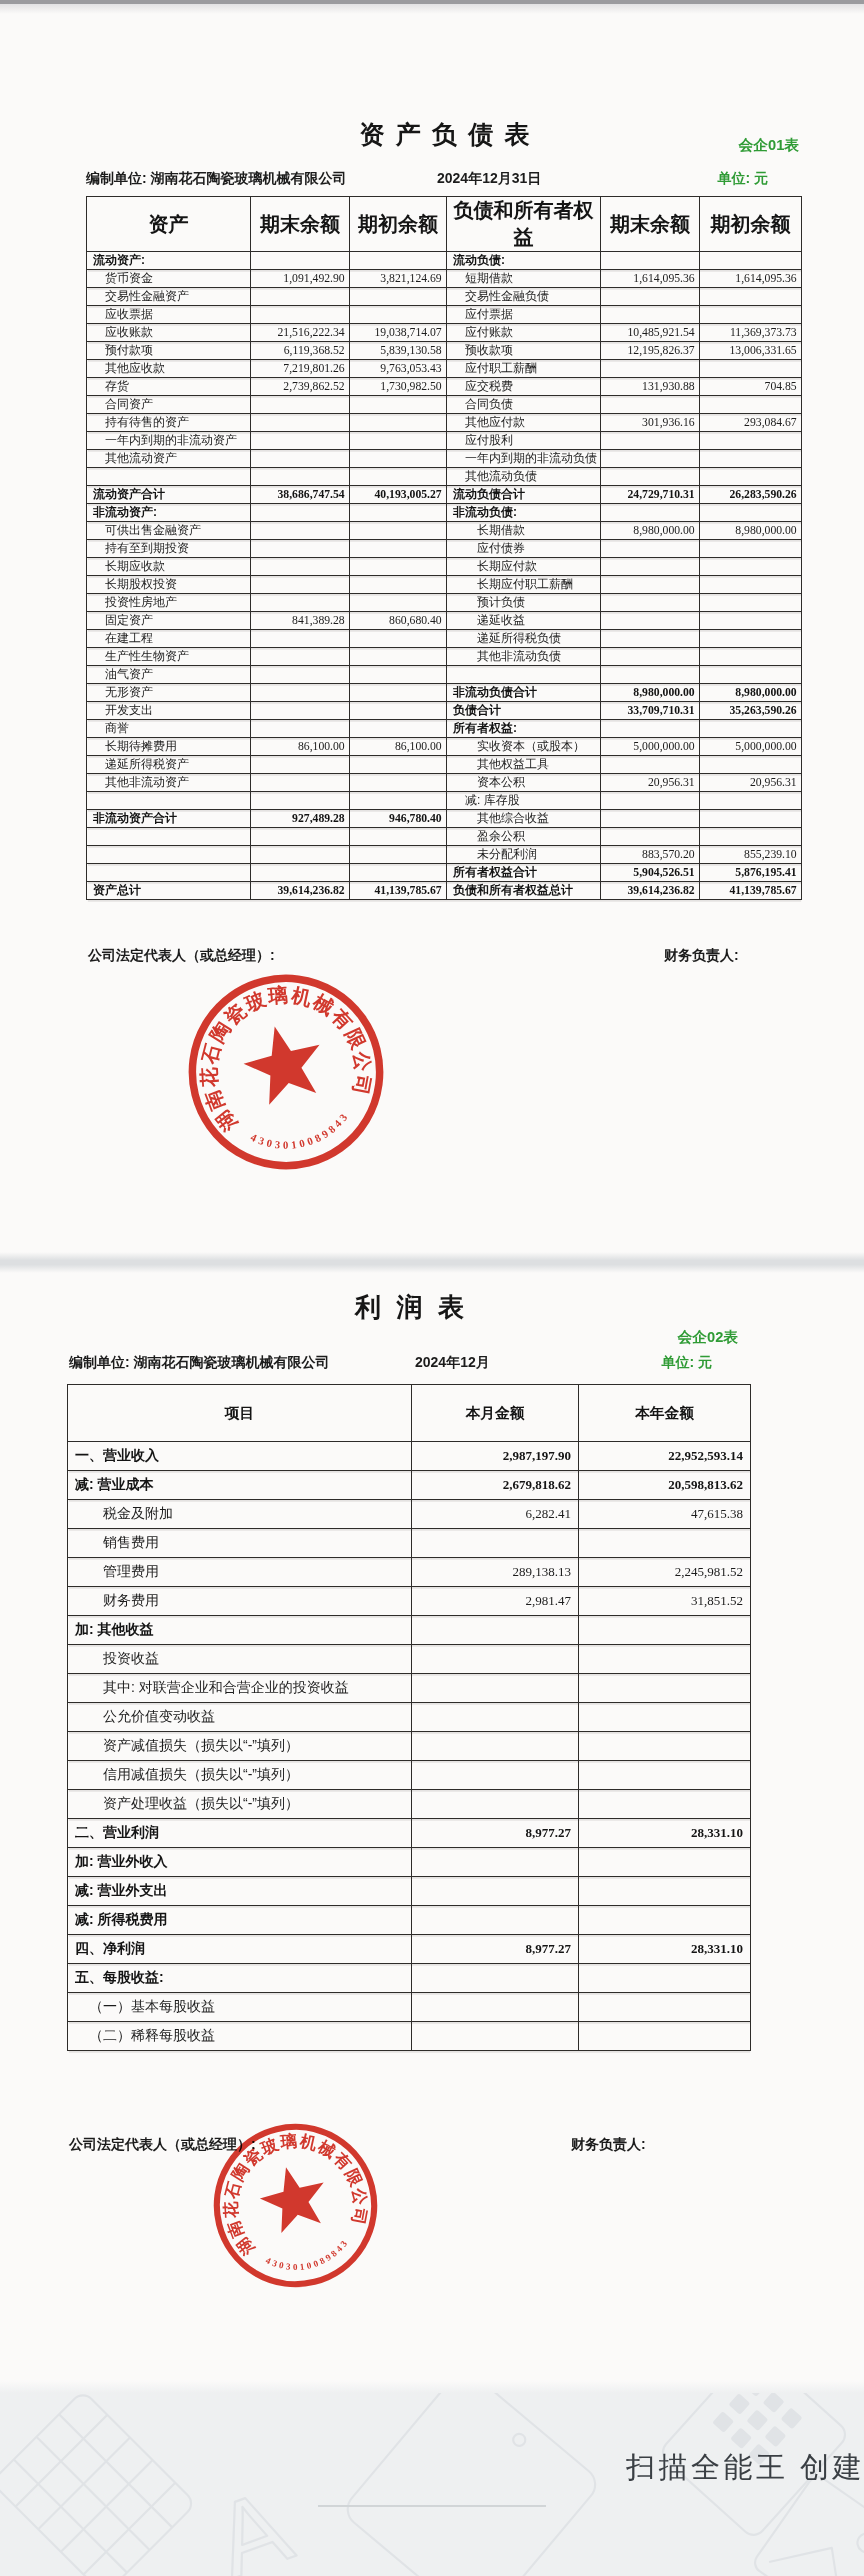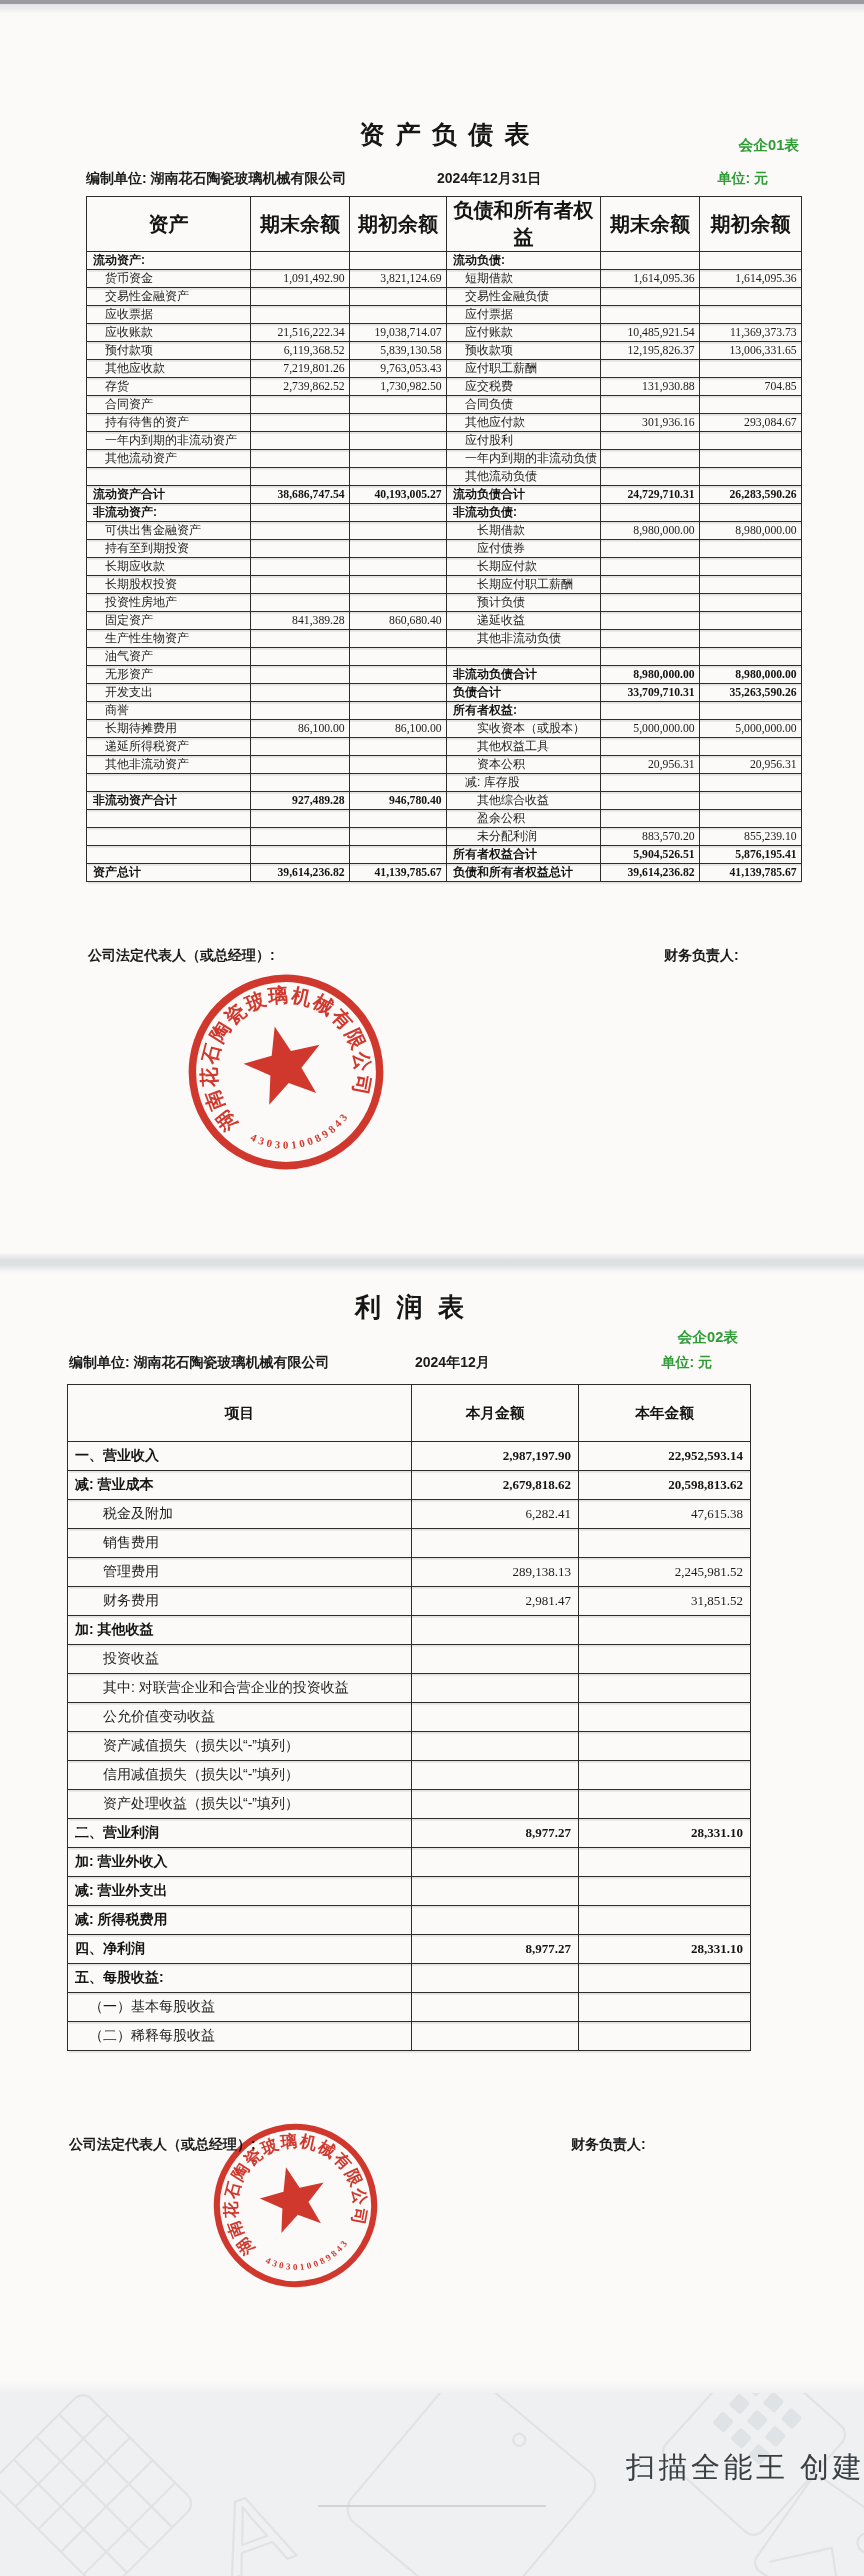--- a/index.html
+++ b/index.html
@@ -270,20 +270,28 @@
             <td class="num"></td>
             <td class="lbl">　　预计负债</td>
             <td class="num"></td>
             <td class="num"></td>
           </tr>
           <tr>
             <td class="lbl">　固定资产</td>
             <td class="num">841,389.28</td>
             <td class="num">860,680.40</td>
             <td class="lbl">　　递延收益</td>
+            <td class="num"></td>
+            <td class="num"></td>
+          </tr>
+          <tr>
+            <td class="lbl">　在建工程</td>
+            <td class="num"></td>
+            <td class="num"></td>
+            <td class="lbl">　　递延所得税负债</td>
             <td class="num"></td>
             <td class="num"></td>
           </tr>
           <tr>
             <td class="lbl">　生产性生物资产</td>
             <td class="num"></td>
             <td class="num"></td>
             <td class="lbl">　　其他非流动负债</td>
             <td class="num"></td>
             <td class="num"></td>

